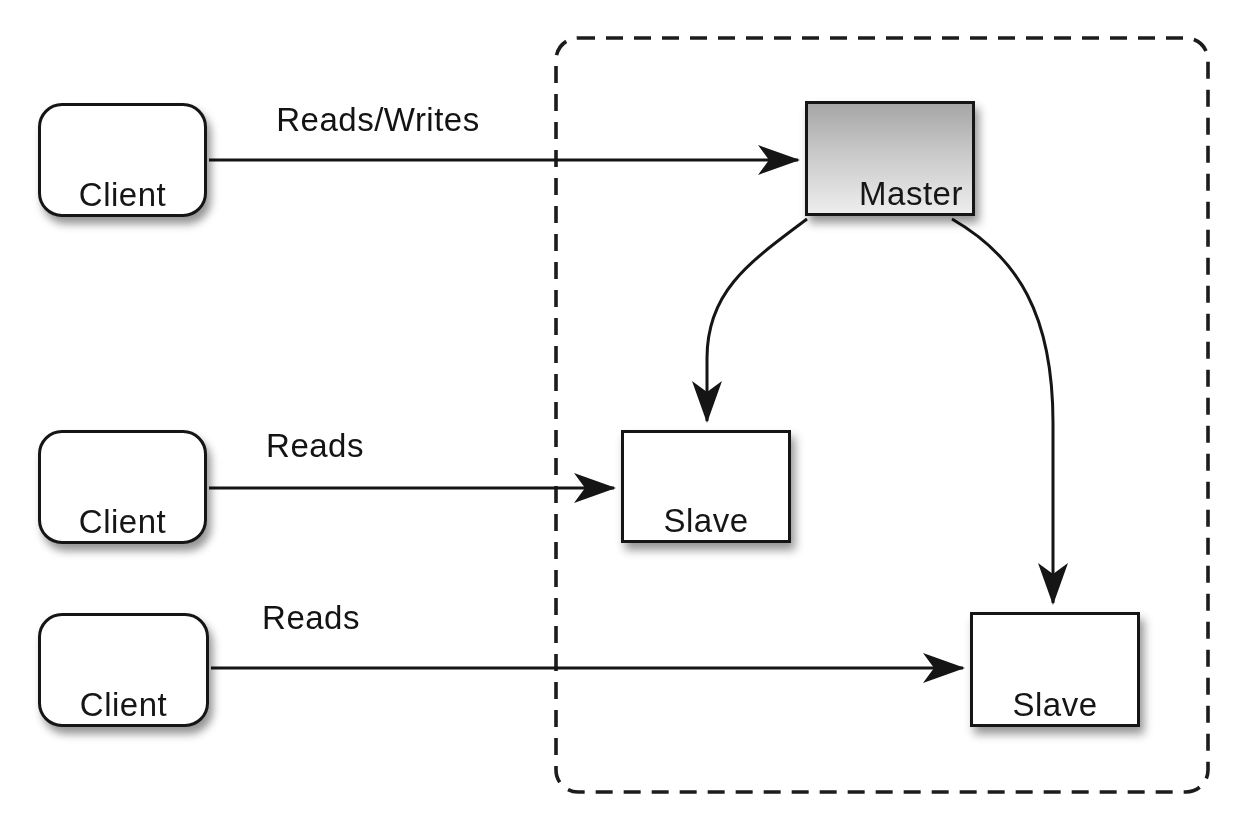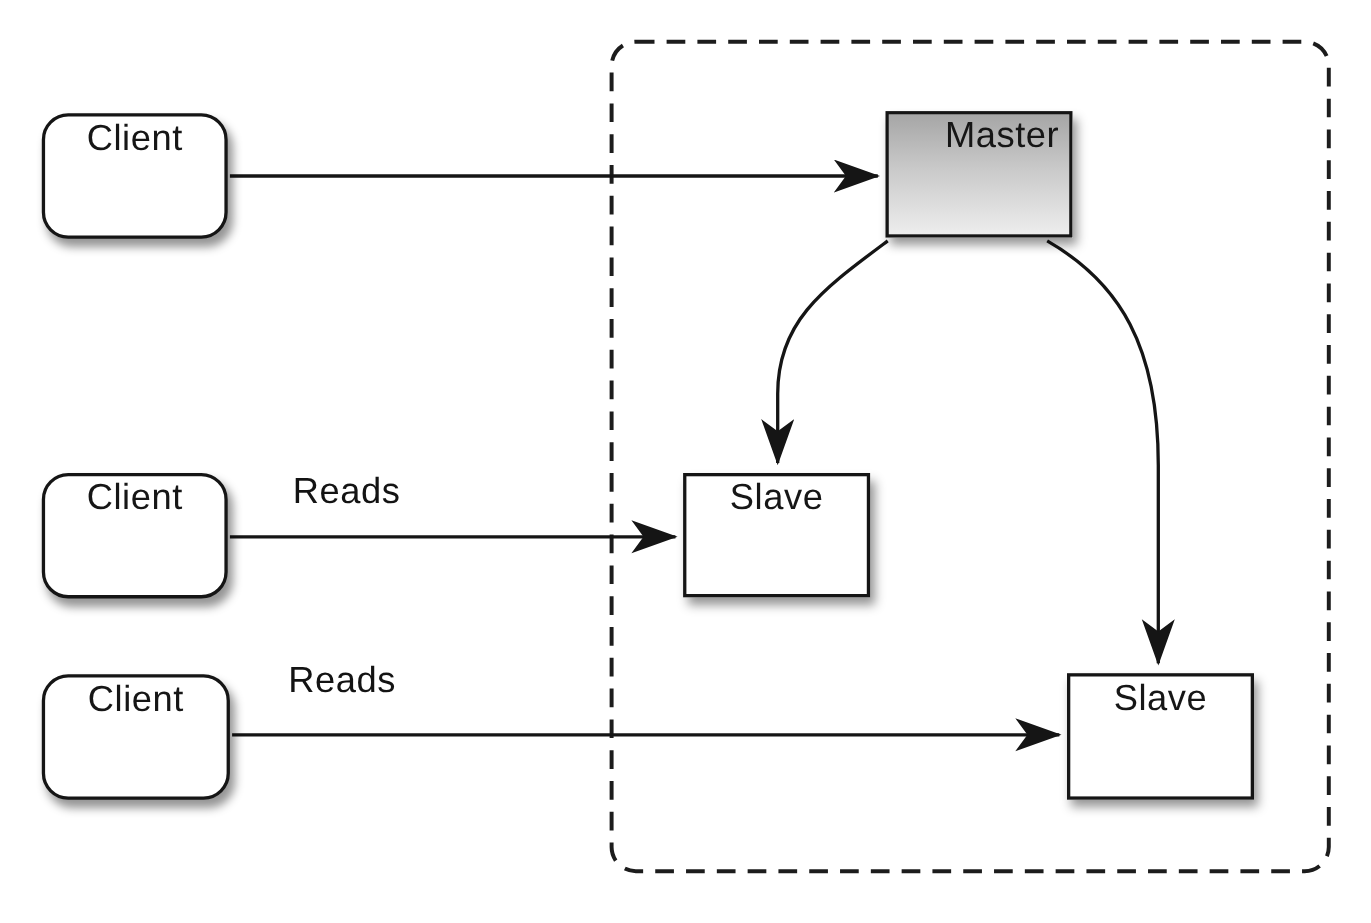--- a/index.html
+++ b/index.html
@@ -19,21 +19,21 @@
     position: absolute;
     left: 0;
     top: 0;
     width: 1246px;
     height: 839px;
     display: block;
   }
   .node {
     position: absolute;
     display: flex;
-    align-items: flex-start;
+    align-items: flex-end;
     justify-content: center;
     box-sizing: border-box;
     border: 3.5px solid #151515;
     background: #ffffff;
     color: #161616;
     font-size: 33px;
     letter-spacing: 0.5px;
     box-shadow: 4px 7px 9px rgba(0, 0, 0, 0.42);
   }
   .node.client {
@@ -103,16 +103,17 @@
     <span>Master</span>
   </div>
 
   <div class="node slave-1">
     <span>Slave</span>
   </div>
   <div class="node slave-2">
     <span>Slave</span>
   </div>
 
+  <div class="edge-label label-reads-writes">Reads/Writes</div>
   <div class="edge-label label-reads-2">Reads</div>
   <div class="edge-label label-reads-3">Reads</div>
 
 </div>
 
 </body></html>

